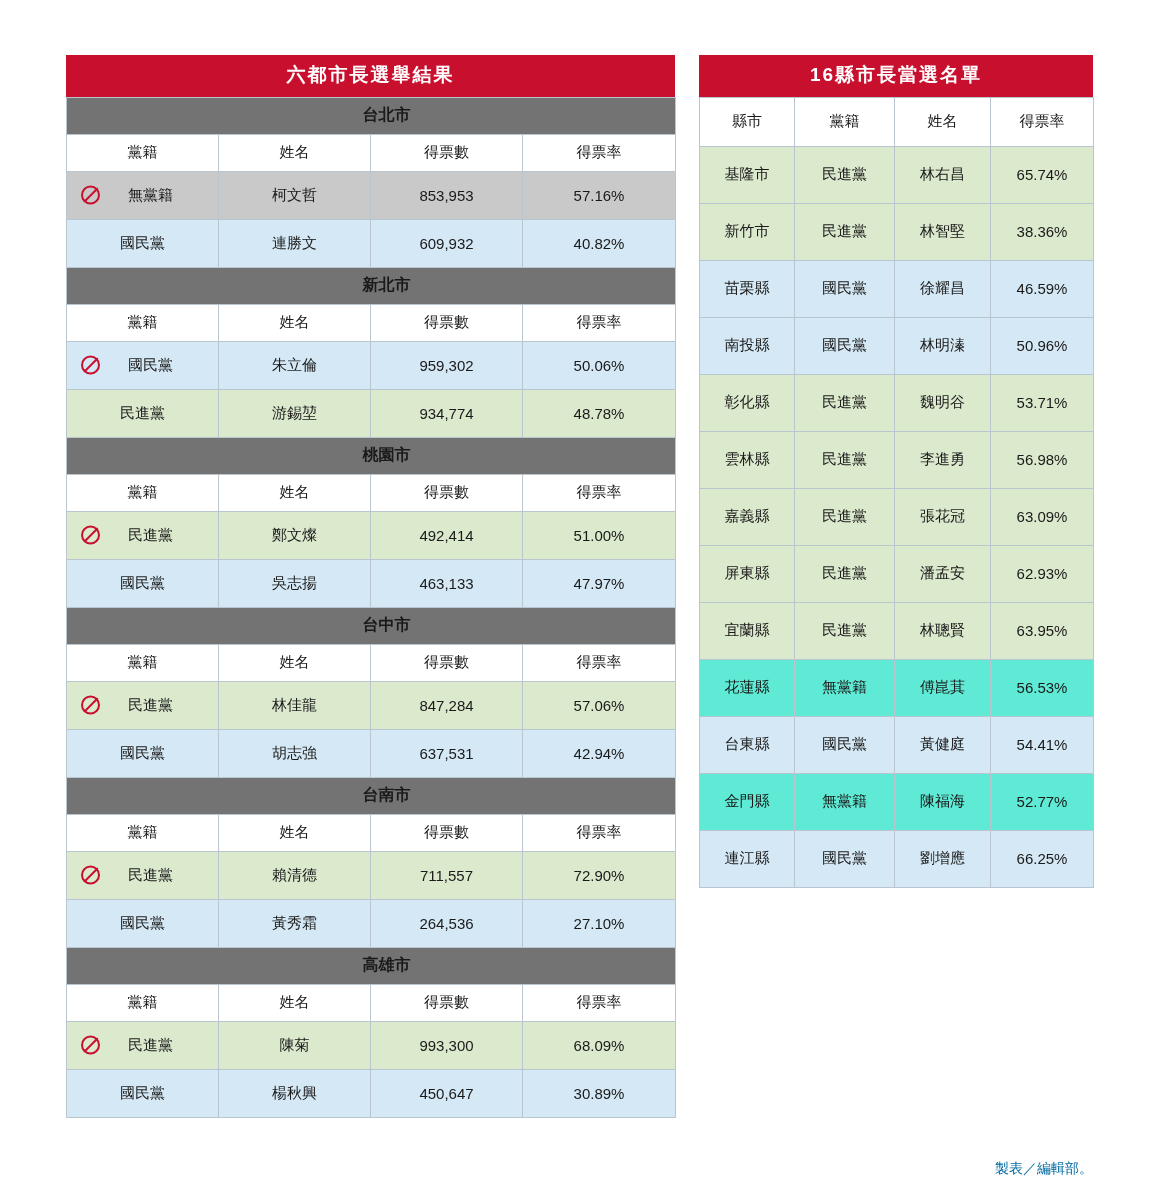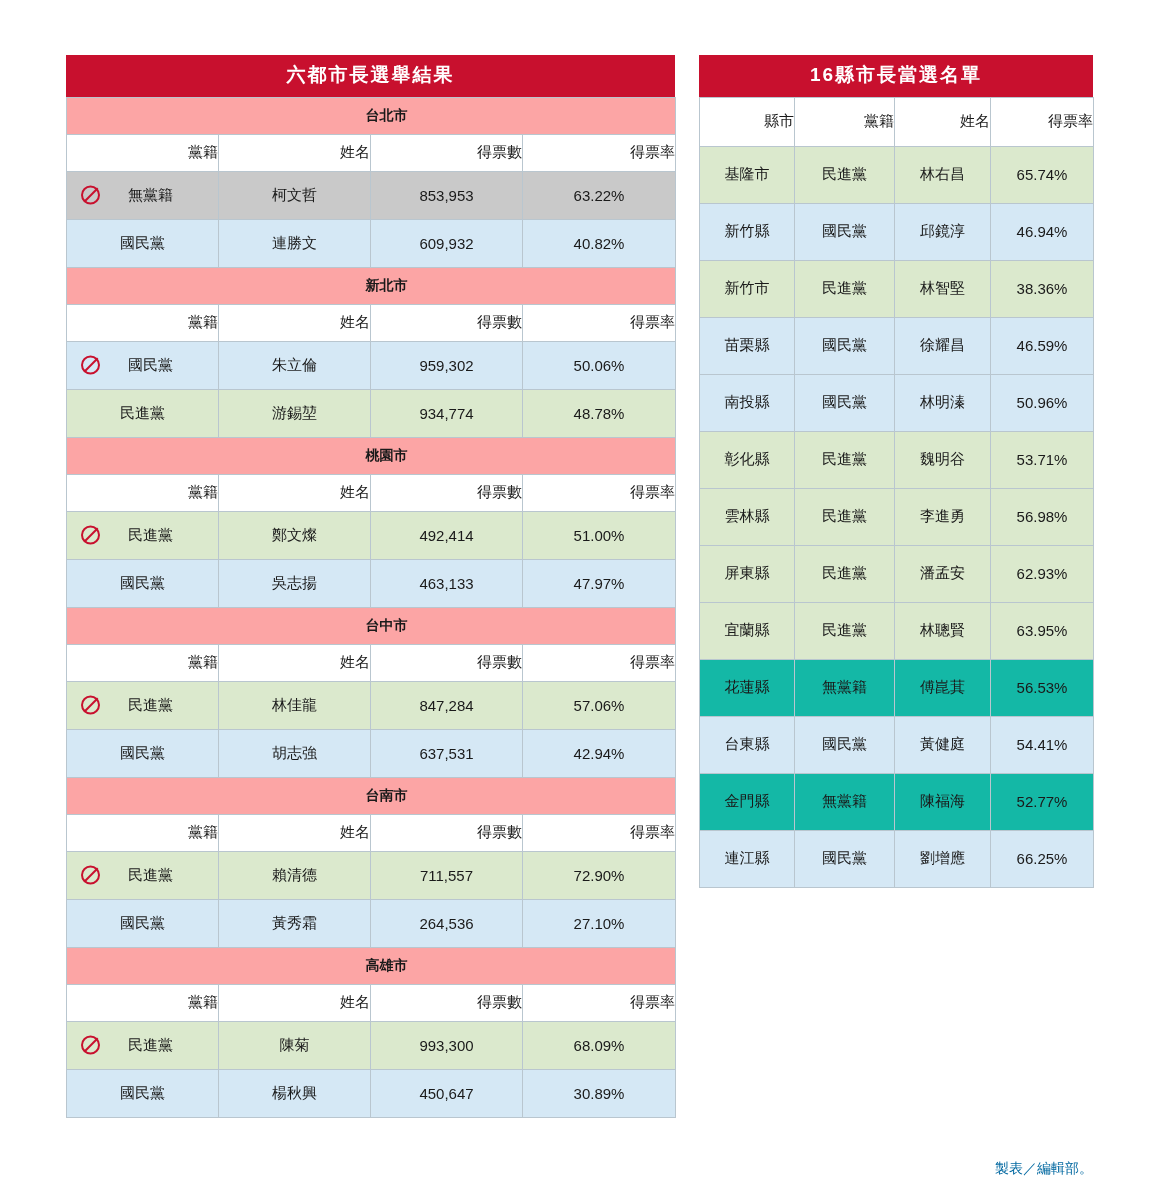--- a/index.html
+++ b/index.html
@@ -57,41 +57,40 @@
     font-size: 15px;
     font-weight: normal;
     text-align: center;
     padding: 0;
     height: 38px;
     color: #1a1a1a;
   }
 
   
   .city-row td {
-    background: #fca5a5;
+    background: #737373;
     font-weight: bold;
-    font-size: 14px;
+    font-size: 16px;
     height: 36px;
     border-left: 1px solid #b9c6cf;
     border-right: 1px solid #b9c6cf;
     padding-left: 31px;
   }
   .head-row td {
     background: #ffffff;
     height: 36px;
     font-size: 15px;
-    text-align: right;
   }
   .cand-row td {
     height: 47px;
   }
   .green { background: #dbe9cd; }
   .blue  { background: #d5e8f5; }
   .gray  { background: #c9c9c9; }
-  .gray-light { background: #14b8a6; }
+  .gray-light { background: #5eead4; }
 
   .party-cell {
     position: relative;
   }
   .party-cell .label {
     display: inline-block;
   }
   .winner-mark {
     position: absolute;
     left: 14px;
@@ -156,21 +155,21 @@
           <tr class="head-row">
             <td>黨籍</td>
             <td>姓名</td>
             <td>得票數</td>
             <td>得票率</td>
           </tr>
           <tr class="cand-row">
             <td class="gray party-cell with-mark"><span class="winner-mark"></span><span class="label">無黨籍</span></td>
             <td class="gray">柯文哲</td>
             <td class="gray">853,953</td>
-            <td class="gray">63.22%</td>
+            <td class="gray">57.16%</td>
           </tr>
           <tr class="cand-row">
             <td class="blue party-cell"><span class="label">國民黨</span></td>
             <td class="blue">連勝文</td>
             <td class="blue">609,932</td>
             <td class="blue">40.82%</td>
           </tr>
           <tr class="city-row">
             <td colspan="4">新北市</td>
           </tr>
@@ -296,26 +295,20 @@
             <td>姓名</td>
             <td>得票率</td>
           </tr>
           <tr>
             <td class="green">基隆市</td>
             <td class="green">民進黨</td>
             <td class="green">林右昌</td>
             <td class="green">65.74%</td>
           </tr>
           <tr>
-            <td class="blue">新竹縣</td>
-            <td class="blue">國民黨</td>
-            <td class="blue">邱鏡淳</td>
-            <td class="blue">46.94%</td>
-          </tr>
-          <tr>
             <td class="green">新竹市</td>
             <td class="green">民進黨</td>
             <td class="green">林智堅</td>
             <td class="green">38.36%</td>
           </tr>
           <tr>
             <td class="blue">苗栗縣</td>
             <td class="blue">國民黨</td>
             <td class="blue">徐耀昌</td>
             <td class="blue">46.59%</td>
@@ -332,20 +325,26 @@
             <td class="green">魏明谷</td>
             <td class="green">53.71%</td>
           </tr>
           <tr>
             <td class="green">雲林縣</td>
             <td class="green">民進黨</td>
             <td class="green">李進勇</td>
             <td class="green">56.98%</td>
           </tr>
           <tr>
+            <td class="green">嘉義縣</td>
+            <td class="green">民進黨</td>
+            <td class="green">張花冠</td>
+            <td class="green">63.09%</td>
+          </tr>
+          <tr>
             <td class="green">屏東縣</td>
             <td class="green">民進黨</td>
             <td class="green">潘孟安</td>
             <td class="green">62.93%</td>
           </tr>
           <tr>
             <td class="green">宜蘭縣</td>
             <td class="green">民進黨</td>
             <td class="green">林聰賢</td>
             <td class="green">63.95%</td>

